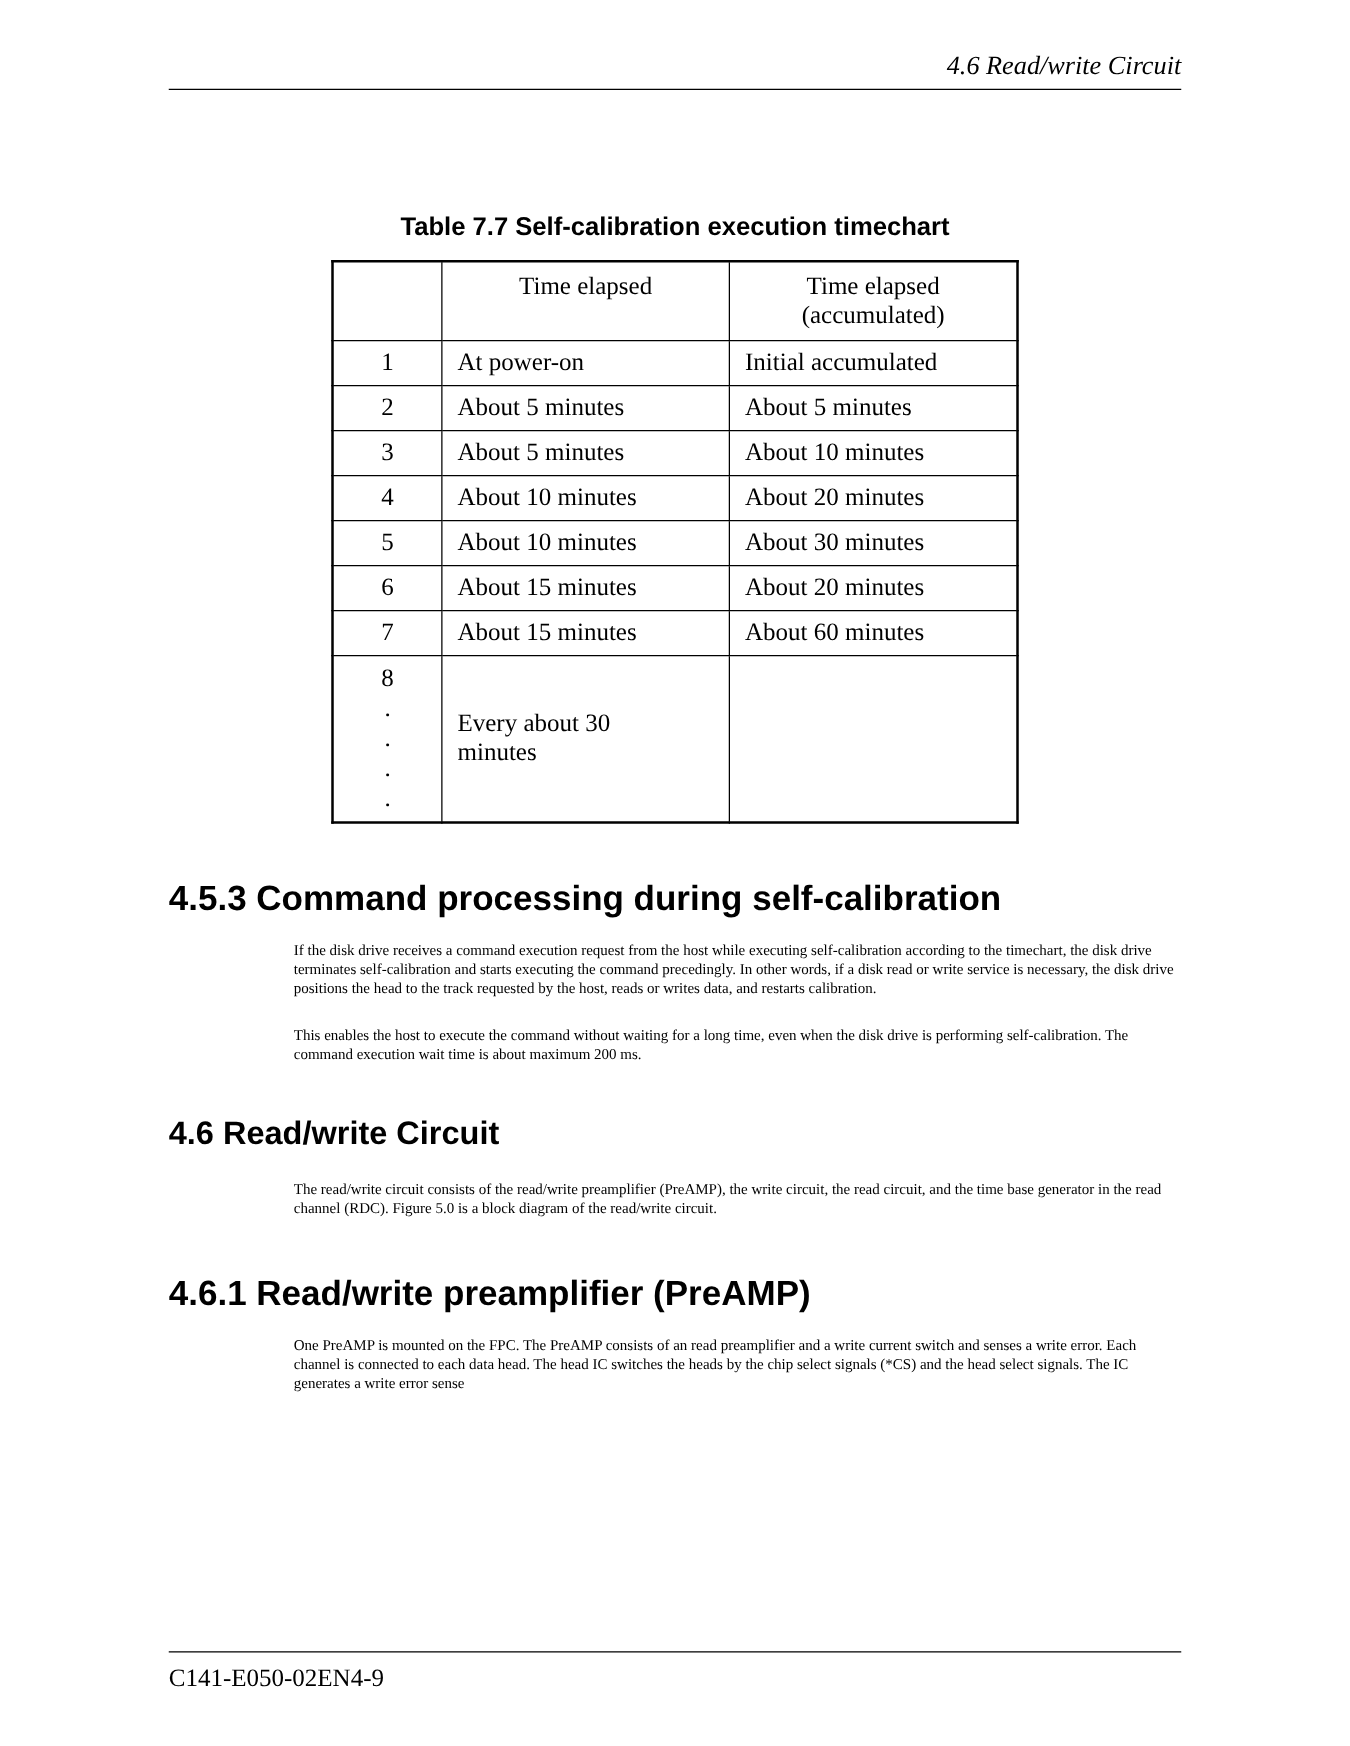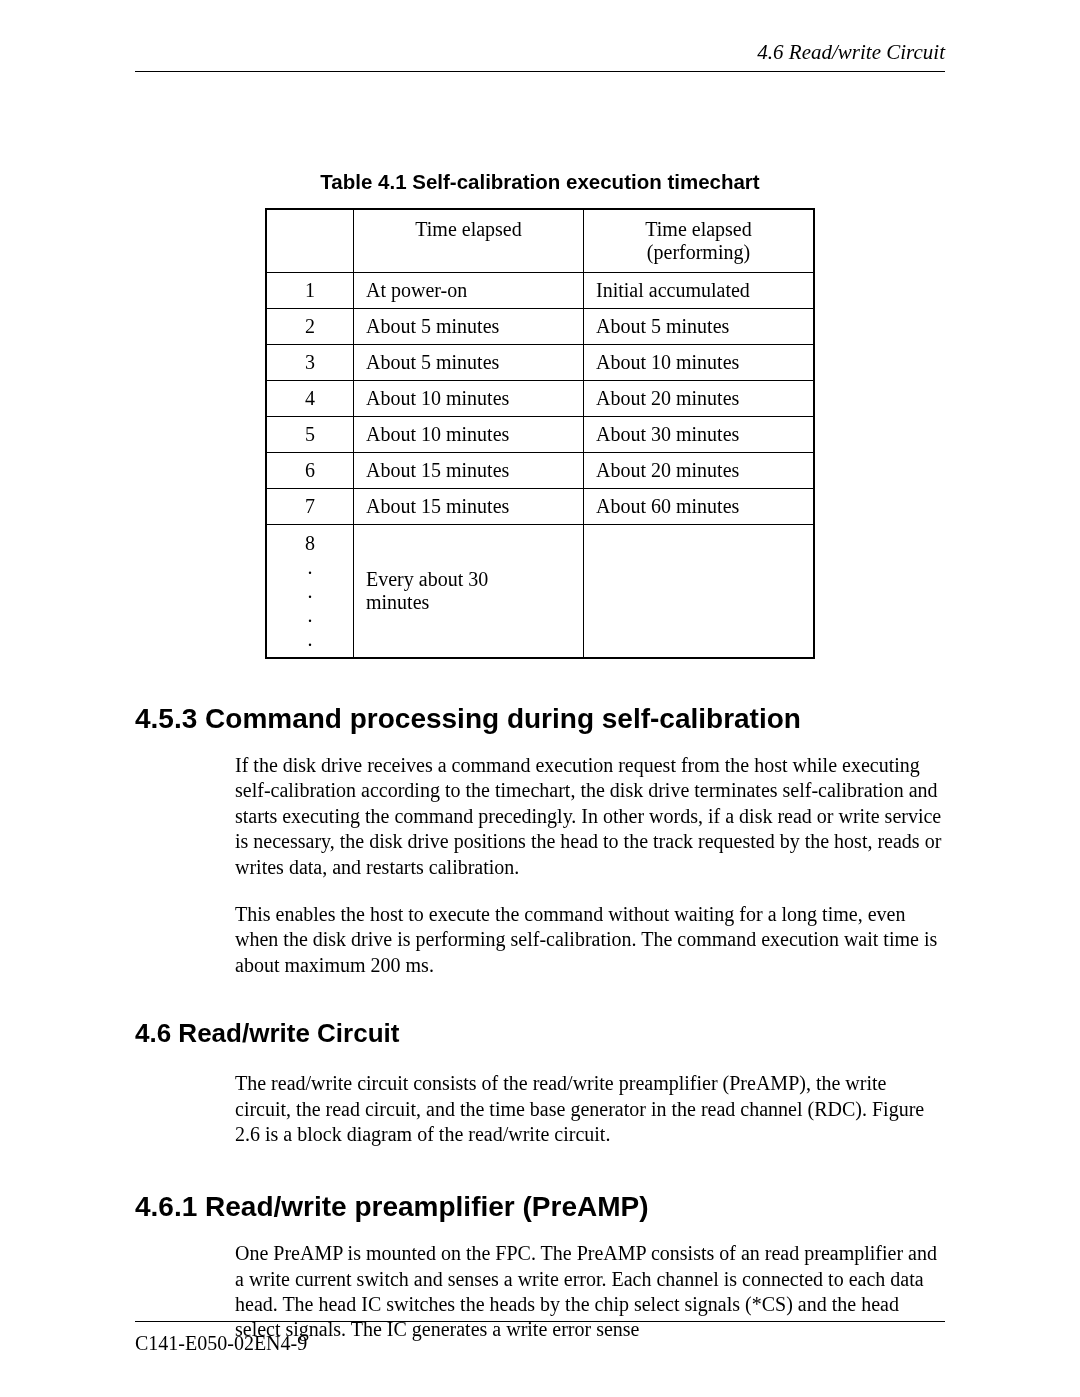--- a/index.html
+++ b/index.html
@@ -68,21 +68,21 @@
     font-family: Arial, Helvetica, sans-serif;
     font-weight: bold;
     font-size: 26px;
     margin-top: 40px;
     margin-bottom: 22px;
   }
   .body-indent {
     margin-left: 100px;
   }
   .para {
-    font-size: 20px;
+    font-size: 12px;
     line-height: 1.27;
     margin-bottom: 22px;
   }
   .footer-region {
     position: absolute;
     left: 135px;
     right: 135px;
     bottom: 42px;
     border-top: 1.5px solid #000;
     padding-top: 10px;
@@ -93,31 +93,31 @@
 </style>
 </head>
 <body>
 
 <div class="page">
 
   <div class="header-region">
     <span>4.6  Read/write Circuit</span>
   </div>
 
-  <div class="table-caption">Table 4.1   Self-calibration execution timechart</div>
+  <div class="table-caption">Table 7.7   Self-calibration execution timechart</div>
 
   <div class="table-wrap">
     <table class="calib">
       <tbody>
           <tr class="head">
         <td class="idx"></td>
         <td class="col1">Time elapsed</td>
         <td class="col2">
           <span>Time elapsed</span><br>
-          <span>(performing)</span>
+          <span>(accumulated)</span>
         </td>
       </tr>
       <tr>
         <td class="idx">1</td>
         <td class="col1">At power-on</td>
         <td class="col2">Initial accumulated</td>
       </tr>
       <tr>
         <td class="idx">2</td>
         <td class="col1">About 5 minutes</td>
@@ -167,21 +167,21 @@
   </div>
 
   <div class="section-h3">4.5.3  Command processing during self-calibration</div>
   <div class="body-indent">
     <div class="para">If the disk drive receives a command execution request from the host while executing self-calibration according to the timechart, the disk drive terminates self-calibration and starts executing the command precedingly.  In other words, if a disk read or write service is necessary, the disk drive positions the head to the track requested by the host, reads or writes data, and restarts calibration.</div>
     <div class="para">This enables the host to execute the command without waiting for a long time, even when the disk drive is performing self-calibration.  The command execution wait time is about maximum 200 ms.</div>
   </div>
 
   <div class="section-h2">4.6  Read/write Circuit</div>
   <div class="body-indent">
-    <div class="para">The read/write circuit consists of the read/write preamplifier (PreAMP), the write circuit, the read circuit, and the time base generator in the read channel (RDC).  Figure 2.6 is a block diagram of the read/write circuit.</div>
+    <div class="para">The read/write circuit consists of the read/write preamplifier (PreAMP), the write circuit, the read circuit, and the time base generator in the read channel (RDC).  Figure 5.0 is a block diagram of the read/write circuit.</div>
   </div>
 
   <div class="section-h3">4.6.1  Read/write preamplifier (PreAMP)</div>
   <div class="body-indent">
     <div class="para">One PreAMP is mounted on the FPC.  The PreAMP consists of an read preamplifier and a write current switch and senses a write error.  Each channel is connected to each data head.  The head IC switches the heads by the chip select signals (*CS) and the head select signals.  The IC generates a write error sense</div>
   </div>
 
 </div>
 
 <div class="footer-region">

